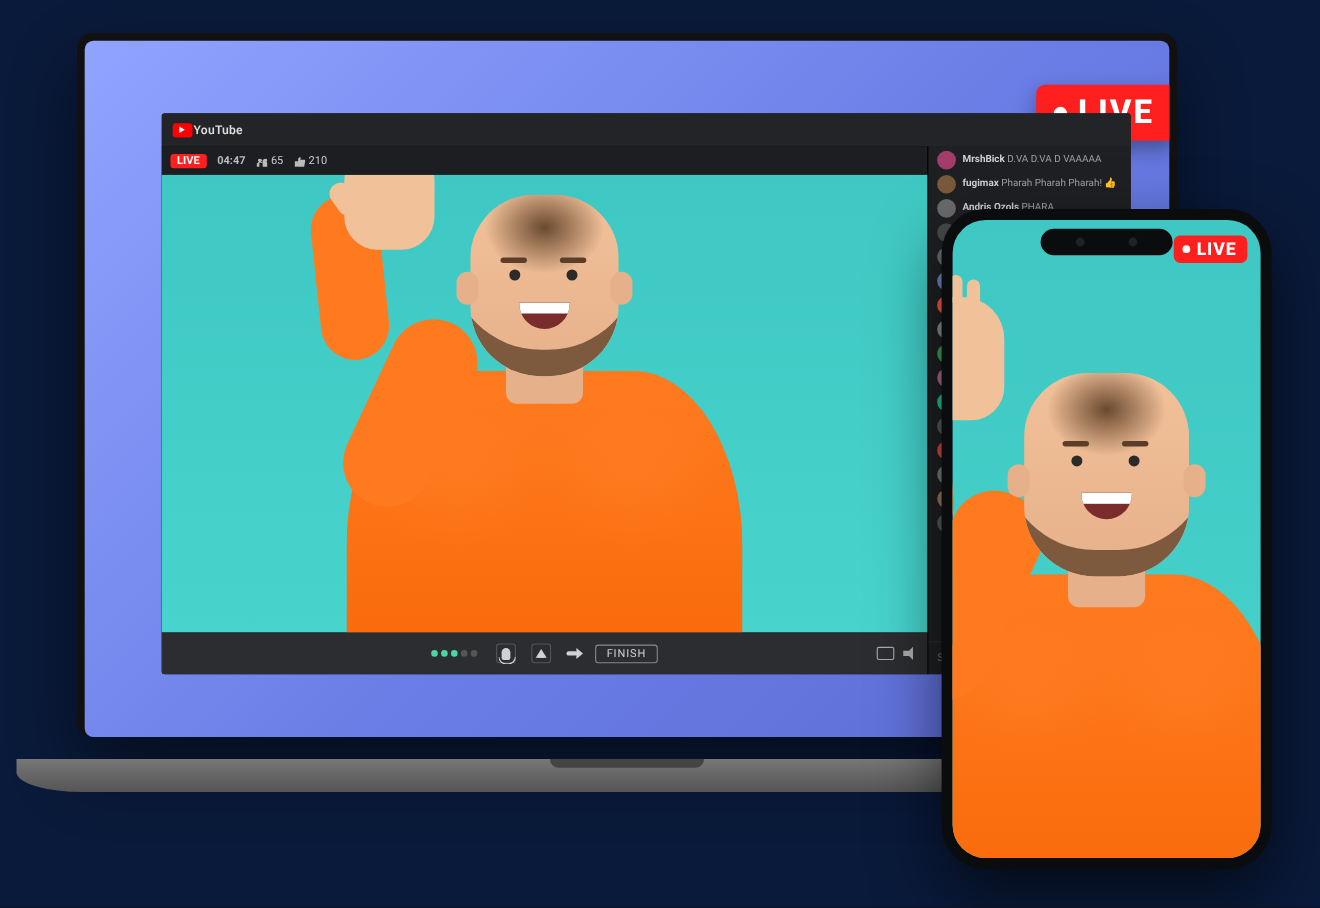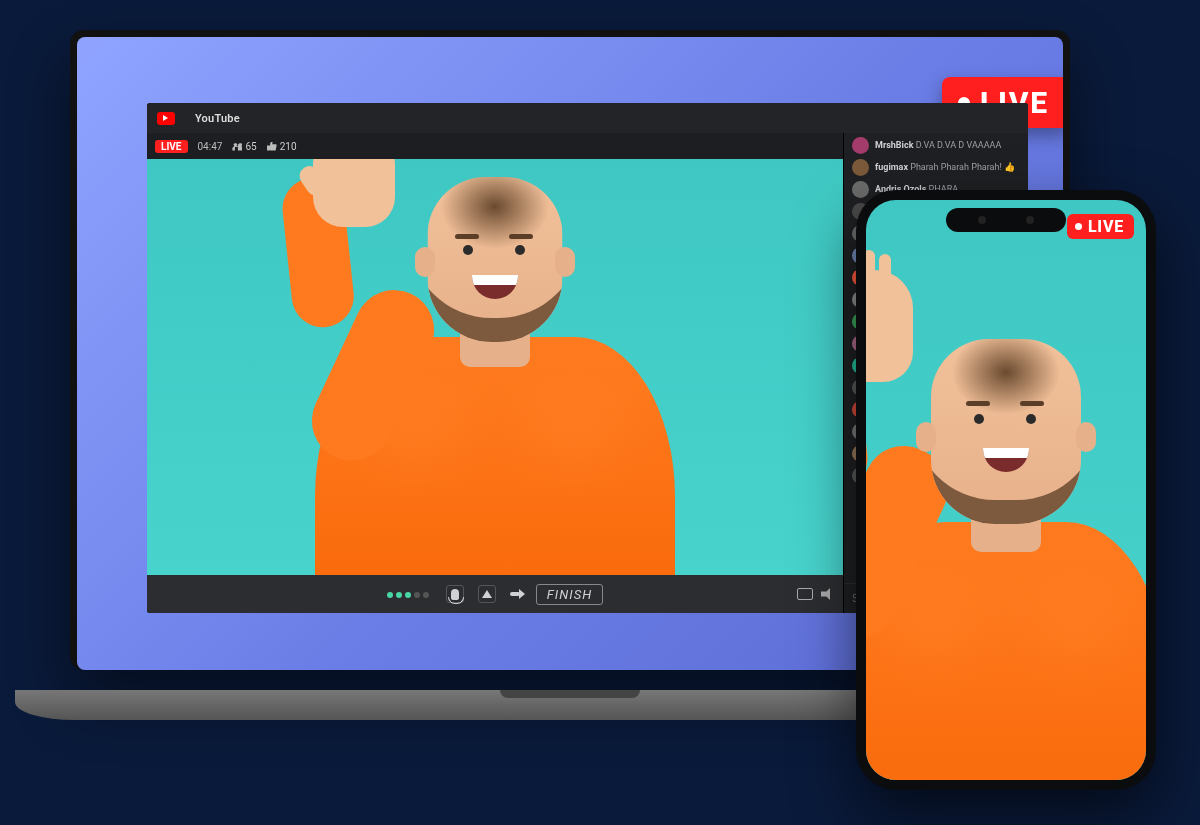--- a/index.html
+++ b/index.html
@@ -56,40 +56,40 @@
     flex-direction: column;
     overflow:hidden;
   }
   .app-titlebar {
     height: 30px;
     background: #232427;
     display: flex; align-items: center;
     padding: 0 10px;
     gap:6px;
   }
-  .yt-logo { display:flex; align-items:center; gap:20px; }
+  .yt-logo { display:flex; align-items:center; gap:1px; }
   .yt-play {
     width:18px; height:13px; background:#f00; border-radius:3px; position:relative;
   }
   .yt-play::after{
     content:""; position:absolute; left:6px; top:3px;
     border-left:5px solid #fff; border-top:3.5px solid transparent; border-bottom:3.5px solid transparent;
   }
   .yt-text{ color:#ddd; font-size:11px; font-weight:600; letter-spacing:.2px;}
   .app-body { flex:1; display:flex; }
 
   .video-col { flex:1; display:flex; flex-direction:column; background:#0e0f10; }
   .video-topbar {
     height:26px; background:#1d1e21;
     display:flex; align-items:center; gap:10px; padding:0 8px;
     font-size:10px; color:#ccc;
   }
   .live-pill { background:#ff1f1f; color:#fff; border-radius:3px; padding:1px 6px; font-weight:700; font-size:10px;}
-  .dim { color:#bbb; }
-  .tiny-ico{display:inline-flex;align-items:center;gap:3px;}
+  .dim { color:#bbb;font-weight:bold; }
+  .tiny-ico{display:inline-flex;align-items:flex-end;gap:3px;}
   .viewers-ico, .likes-ico{width:10px;height:9px;background:#bbb;}
   .viewers-ico{clip-path:polygon(25% 60%,25% 100%,0 100%,0 70%,20% 50%,10% 35%,20% 20%,40% 20%,50% 35%,40% 50%,55% 55%,55% 35%,70% 20%,90% 20%,100% 35%,90% 50%,100% 65%,100% 100%,55% 100%,55% 60%);} 
   .likes-ico{clip-path:polygon(0 45%,30% 45%,30% 100%,0 100%,0 45%,35% 45%,35% 20%,50% 0%,60% 5%,55% 30%,95% 30%,100% 40%,90% 100%,35% 100%);} 
 
   .video-viewport{
     flex:1; position:relative; overflow:hidden;
     background: linear-gradient(#3fc8c3,#48d3cd);
   }
   
   .person {
@@ -154,21 +154,21 @@
   .dots span{width:6px;height:6px;border-radius:50%;background:#4ad6a4;display:inline-block;margin-right:3px;}
   .dots span.off{background:#555;}
   .mini-btn{width:18px;height:18px;display:flex;align-items:center;justify-content:center;border:1px solid #555;border-radius:3px;}
   .mic-ico{width:8px;height:11px;background:#cfd1d4;border-radius:4px 4px 2px 2px;position:relative;}
   .mic-ico::after{content:"";position:absolute;left:-3px;bottom:-4px;width:14px;height:6px;border:1.5px solid #cfd1d4;border-top:none;border-radius:0 0 10px 10px;}
   .share-ico{width:0;height:0;border-left:5px solid transparent;border-right:5px solid transparent;border-bottom:8px solid #cfd1d4;position:relative;}
   .share-ico::after{content:"";position:absolute;left:-3px;top:6px;width:6px;height:2px;background:#cfd1d4;}
   .arrow-ico{width:12px;height:10px;position:relative;}
   .arrow-ico::before{content:"";position:absolute;left:0;top:3px;width:10px;height:4px;background:#cfd1d4;border-radius:2px;}
   .arrow-ico::after{content:"";position:absolute;right:-3px;top:0;border-left:6px solid #cfd1d4;border-top:5px solid transparent;border-bottom:5px solid transparent;}
-  .finish-btn{border:1px solid #888;border-radius:3px;padding:2px 10px;font-size:13px;letter-spacing:.08em;font-style:italic;}
+  .finish-btn{border:1px solid #888;border-radius:3px;padding:2px 10px;font-size:10px;letter-spacing:.08em;}
   .bb-right{position:absolute;right:10px;display:flex;gap:8px;}
   .sq{width:16px;height:12px;border:1.5px solid #aaa;border-radius:2px;}
   .speaker{width:12px;height:12px;background:#aaa;clip-path:polygon(0 30%,45% 30%,75% 0,75% 100%,45% 70%,0 70%);position:relative;}
 
   
   .chat-col{
     width:185px; background:#1f2023; color:#d9dadd; display:flex; flex-direction:column;
     border-left:1px solid #000;
   }
   .chat-head{height:34px;display:flex;align-items:center;gap:10px;padding:0 10px;border-bottom:1px solid #2e2f32;}

